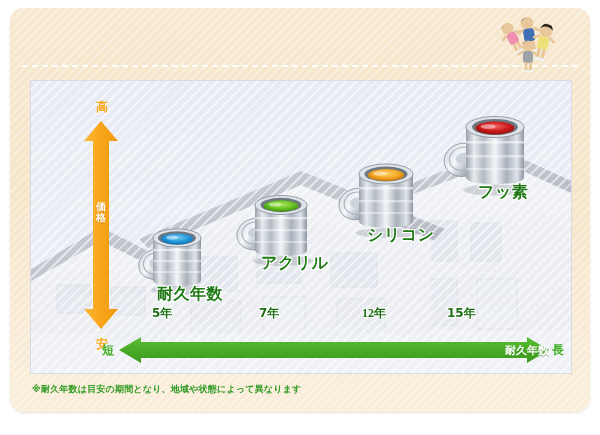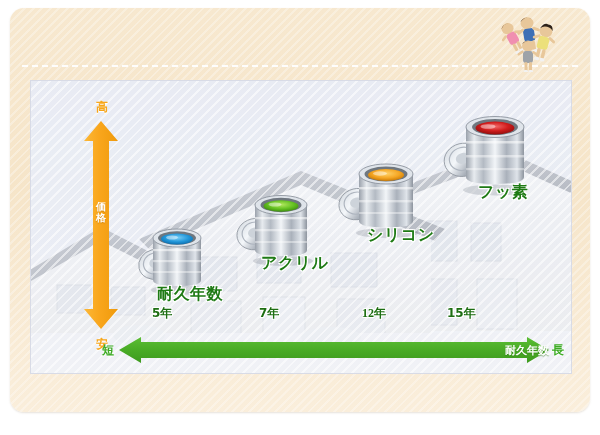--- a/index.html
+++ b/index.html
@@ -524,14 +524,15 @@
       <div class="can-label" style="left:42px; top:81px;">フッ素</div>
     </div>
 
     <div class="year-label" style="left:121px; top:224px;">5年</div>
     <div class="year-label" style="left:228px; top:224px;text-align:right;">7年</div>
     <div class="year-label" style="left:331px; top:224px;font-family:Liberation Serif, serif;">12年</div>
     <div class="year-label" style="left:416px; top:224px;">15年</div>
 
   </div>
 
+  <div id="footnote">※耐久年数は目安の期間となり、地域や状態によって異なります</div>
 
 </div>
 
 </body></html>

